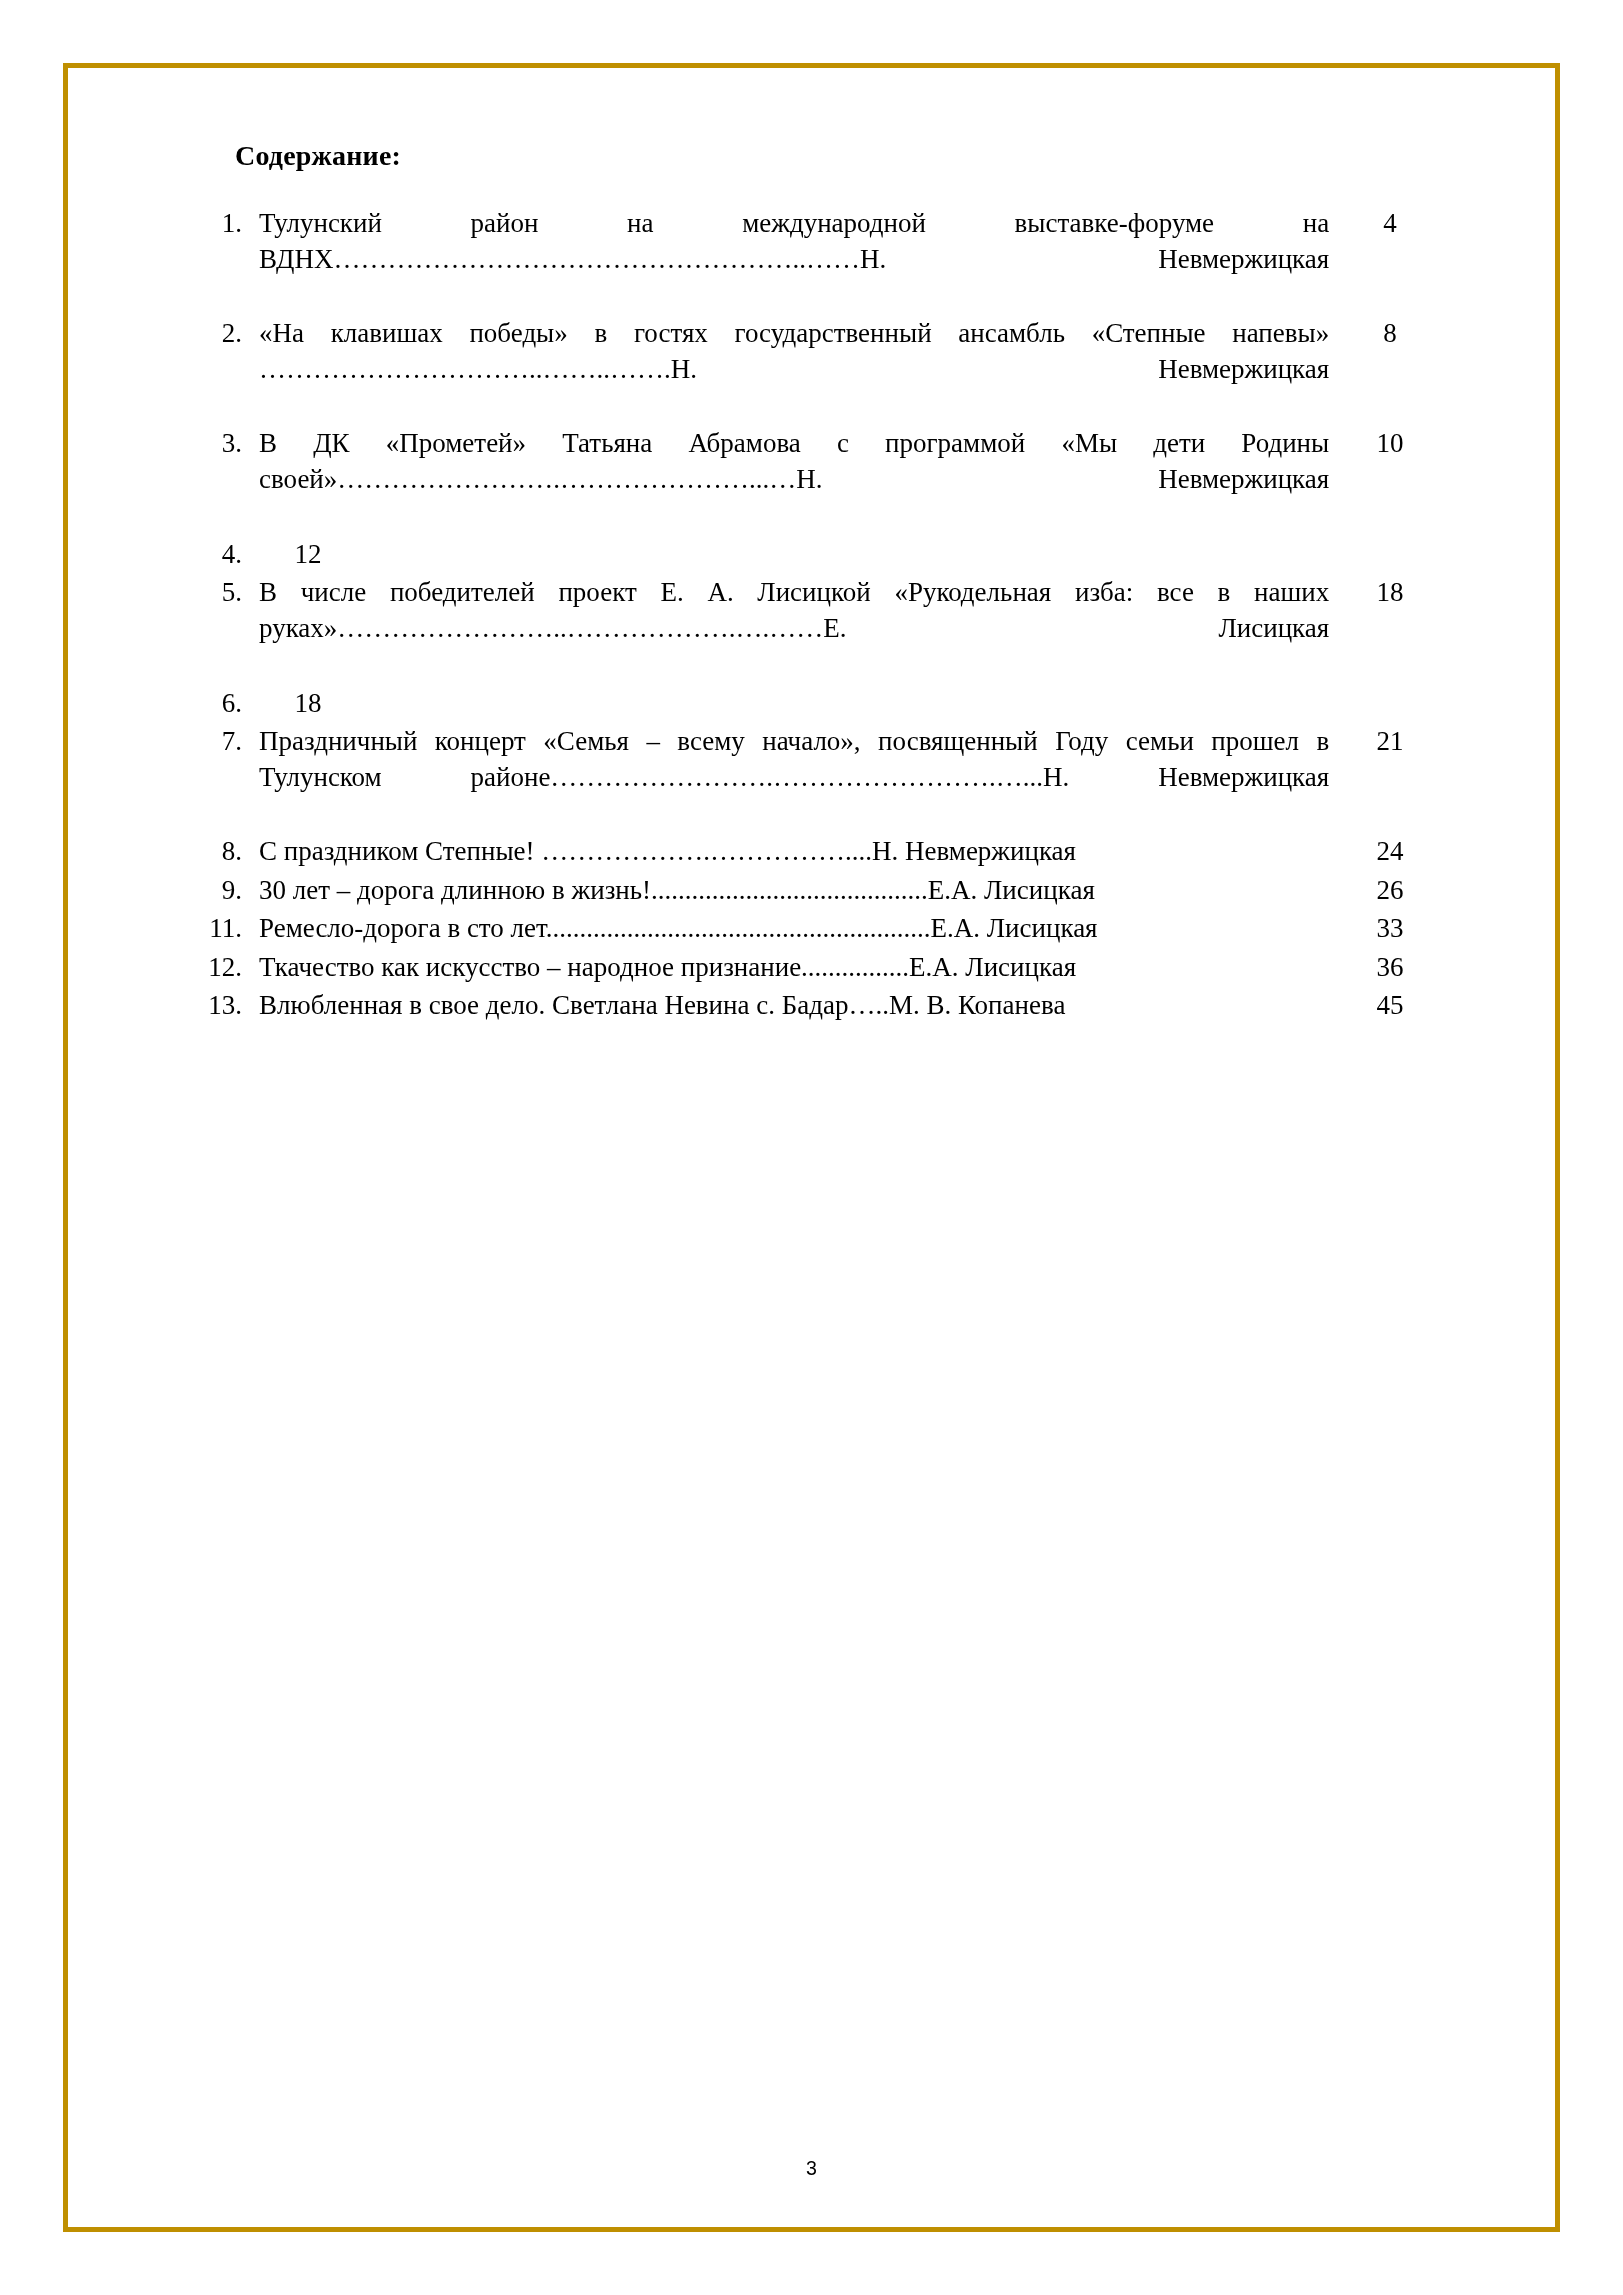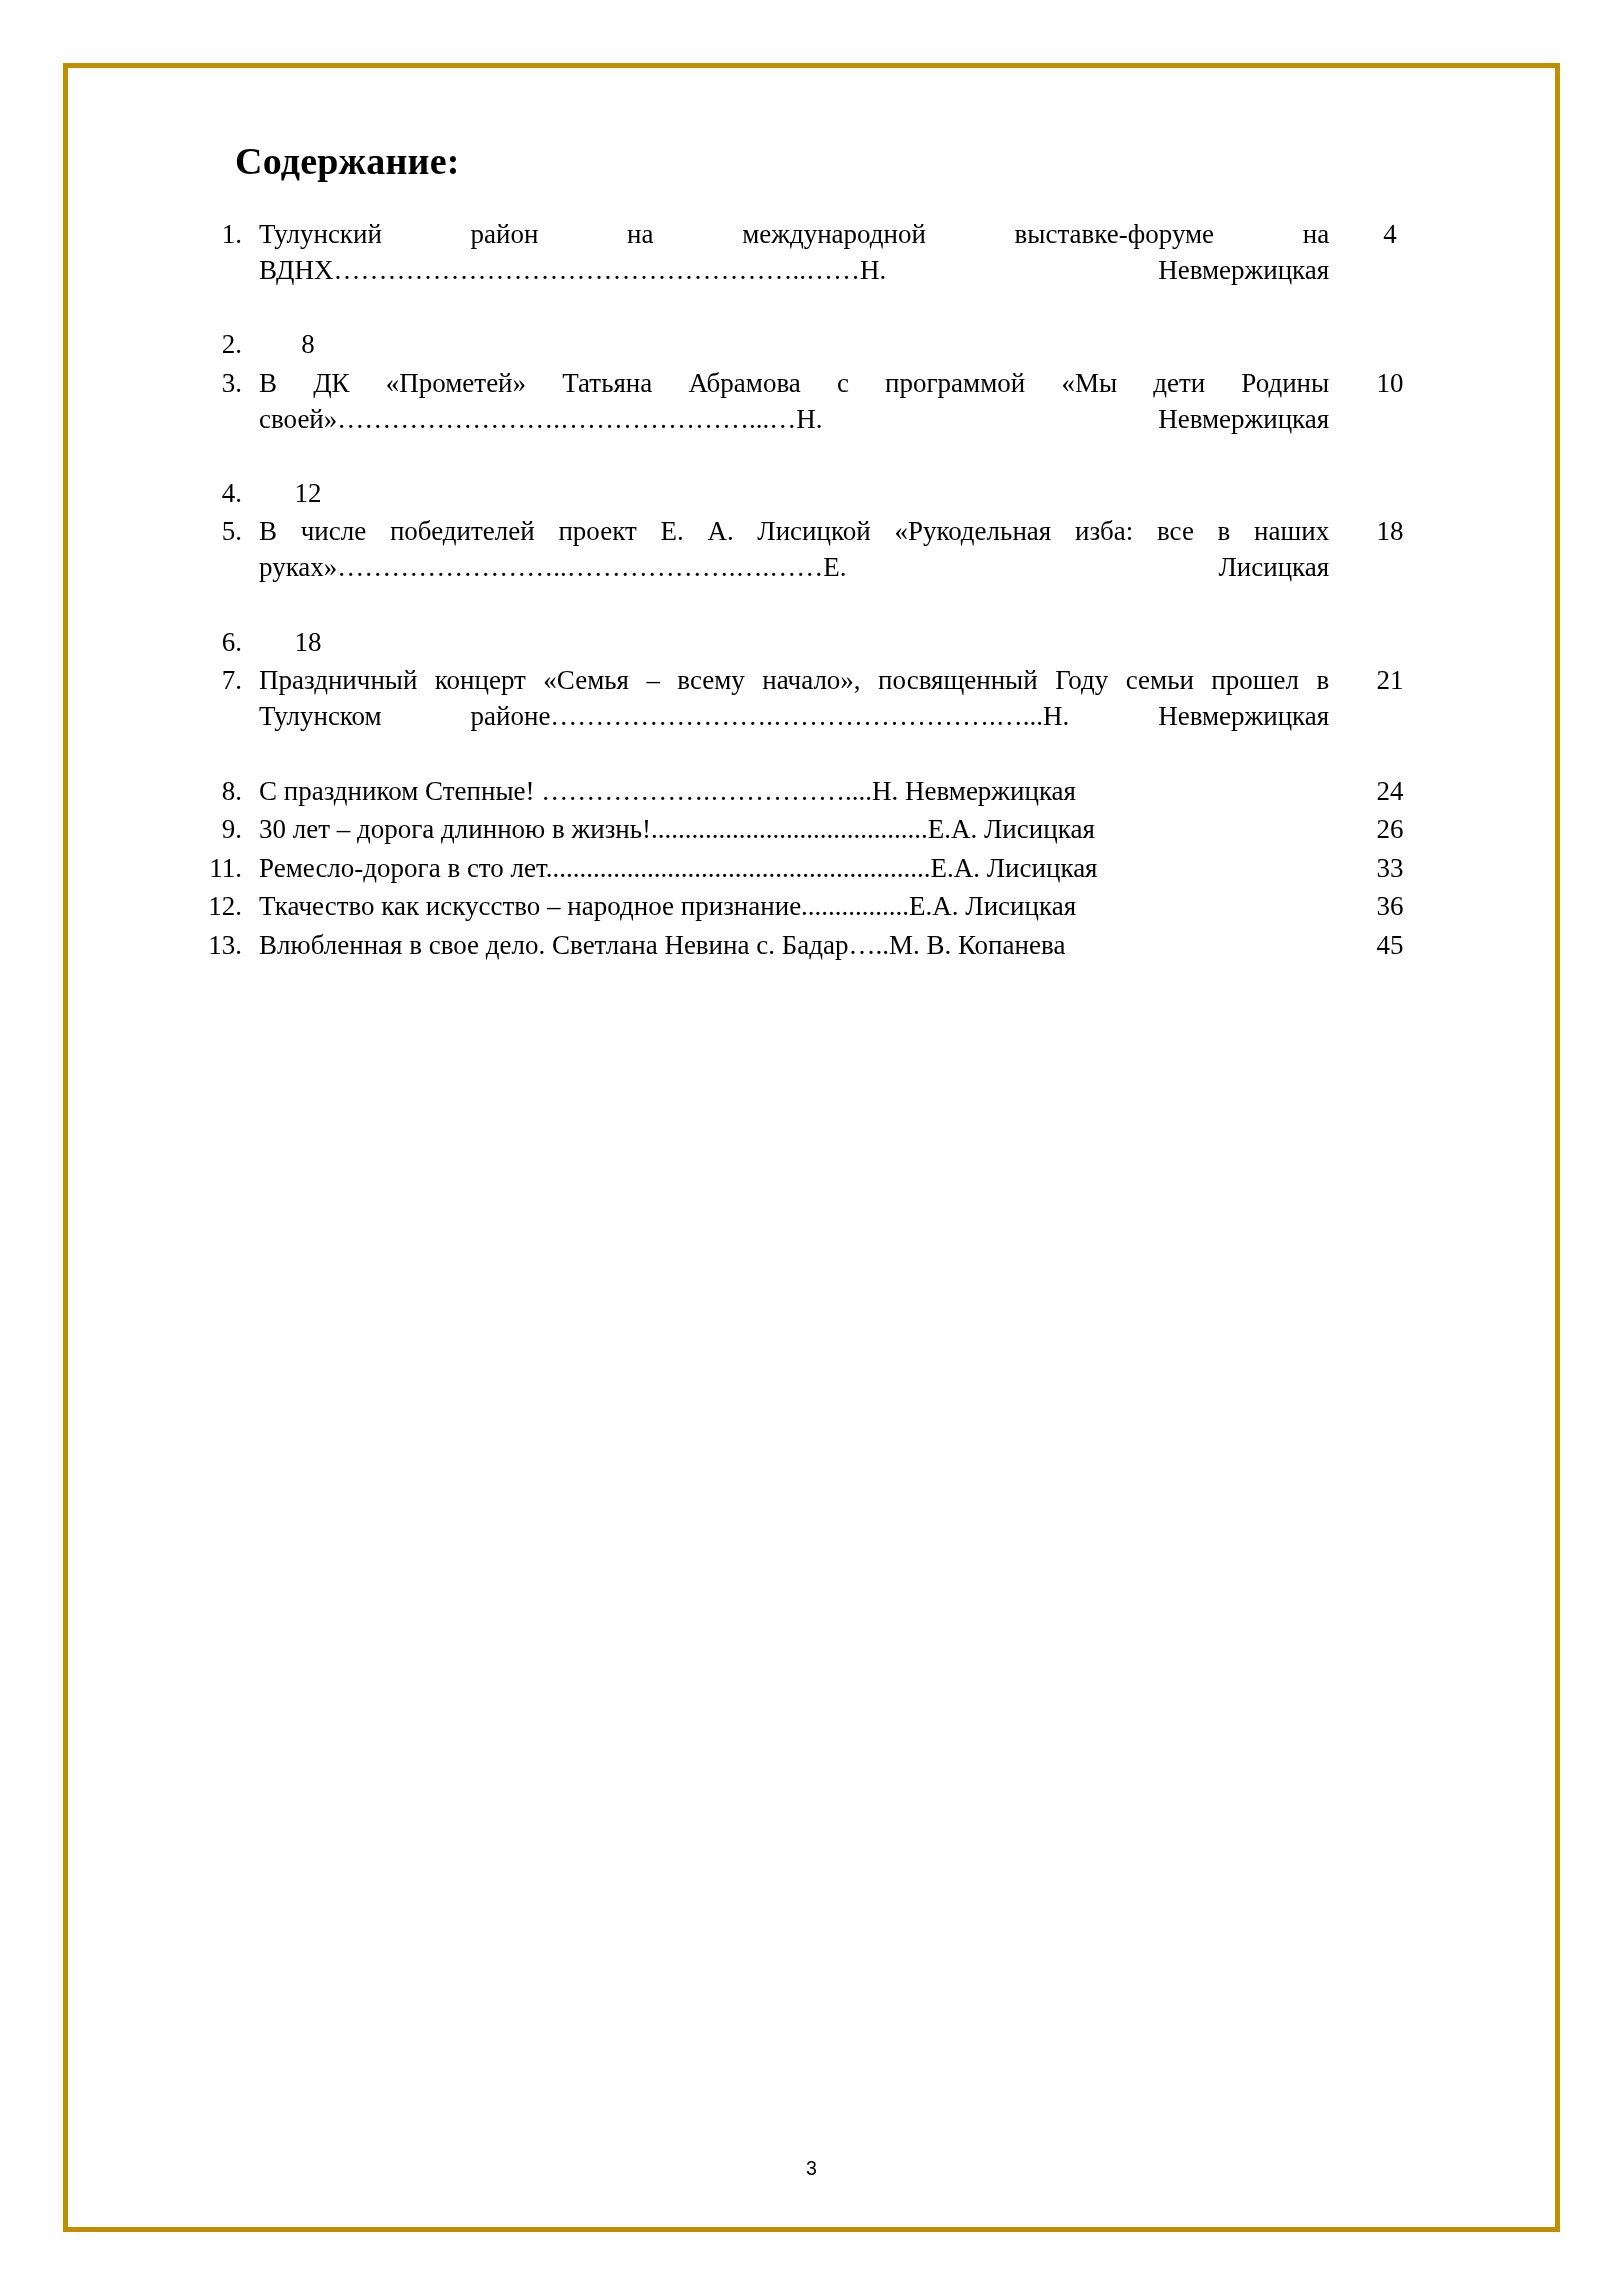--- a/index.html
+++ b/index.html
@@ -29,21 +29,21 @@
     pointer-events: none;
   }
   .content {
     position: absolute;
     left: 196px;
     top: 141px;
     width: 1243px;
   }
   .toc-title {
     font-weight: bold;
-    font-size: 38px;
+    font-size: 28px;
     line-height: 1.1;
     color: #000000;
     margin: 0 0 34px 39px;
     letter-spacing: 0.2px;
   }
   .toc-list {
     list-style: none;
     margin: 0;
     padding: 0;
   }
@@ -114,20 +114,21 @@
     <div class="toc-list">
 
       <div class="toc-item">
         <span class="toc-num">1.</span>
         <span class="toc-text">Тулунский район на международной выставке-форуме на ВДНХ……………………………………………..……Н. Невмержицкая</span>
         <span class="toc-page">4</span>
       </div>
 
       <div class="toc-item">
         <span class="toc-num">2.</span>
+        <span class="toc-text">«На клавишах победы» в гостях государственный ансамбль «Степные напевы» …………………………..……..…….Н. Невмержицкая</span>
         <span class="toc-page">8</span>
       </div>
 
       <div class="toc-item">
         <span class="toc-num">3.</span>
         <span class="toc-text"> В ДК «Прометей» Татьяна Абрамова с программой «Мы дети Родины своей»…………………….…………………...…Н. Невмержицкая</span>
         <span class="toc-page">10</span>
       </div>
 
       <div class="toc-item">

